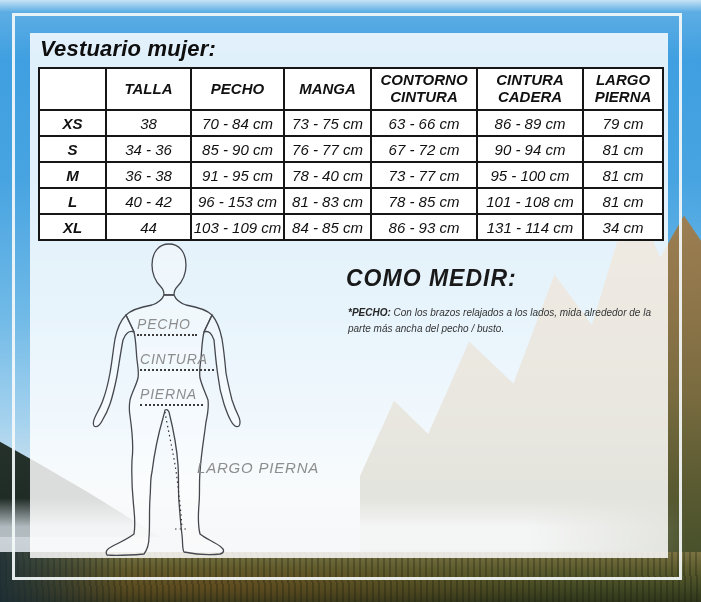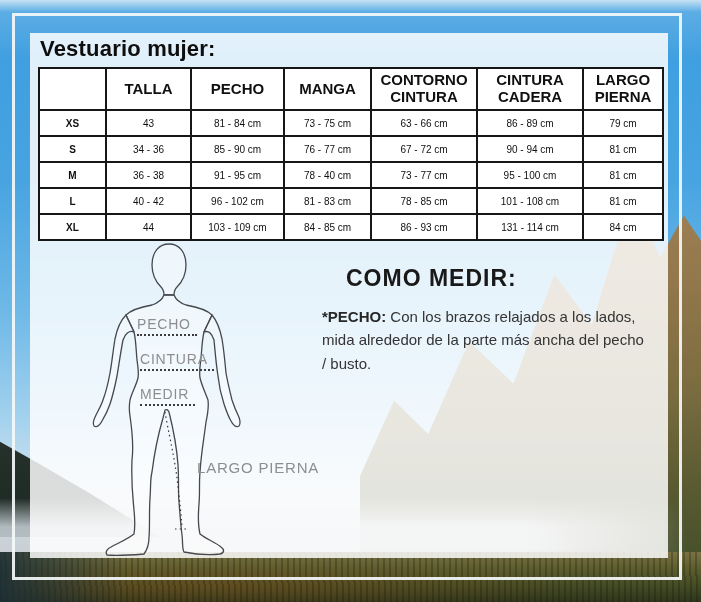--- a/index.html
+++ b/index.html
@@ -4,21 +4,21 @@
 <style>
   :root{
     --sky-blue:#3f9fe0; --sky-light:#c6e3f5; --mountain-brown:#8a7348;
     --ridge-dark:#27332c; --fog-gray:#cbd4da; --grass-olive:#5c5c2e;
     --grass-dark:#2e351b; --frame-white:#f2f6f8; --panel-alpha:rgba(255,255,255,0.84);
     --table-border:#161616; --cell-bg:#ffffff; --title-text:#0e0e0e;
     --body-text:#343434; --label-gray:#8d8d8d; --figure-line:#45484e;
   }
   html,body{margin:0;padding:0;}
   body{font-family:"Liberation Sans", sans-serif;}
-  .stage{position:relative;width:701px;height:602px;overflow:hidden;background:var(--sky-blue);}
+  .stage{position:relative;width:701px;height:602px;overflow:hidden;background:var(--sky-blue);font-style:italic;}
 
   
   .photo,.photo>div{position:absolute;}
   .photo{inset:0;}
   .sky{inset:0;
     background:linear-gradient(180deg, var(--sky-light) 0%, #5cade4 2%, var(--sky-blue) 10%,
       #48a4e1 30%, #6fb9e7 52%, #a5d2ee 70%, #cfe2ed 80%, #d6dcdf 88%, #cfd5d8 100%);}
   .mountain{left:360px;top:140px;width:341px;height:420px;
     clip-path:polygon(0% 100%,0% 80%,10% 62%,20% 70%,32% 48%,45% 58%,57% 32%,68% 44%,80% 12%,88% 28%,95% 18%,100% 24%,100% 100%);
     background:linear-gradient(180deg,#a8875c 0%,#91774b 35%,#7a6c40 60%,#5d5c33 80%,#46502a 100%);}
@@ -45,34 +45,34 @@
   .panel{position:absolute;left:30px;top:33px;width:638px;height:525px;background:var(--panel-alpha);}
 
   .page-title{position:absolute;left:10px;top:3px;margin:0;font-size:22px;line-height:26px;
     font-weight:700;color:var(--title-text);letter-spacing:0.2px;}
 
   
   table.size{position:absolute;left:8px;top:34px;border-collapse:collapse;table-layout:fixed;}
   table.size th,table.size td{border:2px solid var(--table-border);background:var(--cell-bg);
     text-align:center;vertical-align:middle;padding:0 1px;color:#101010;overflow:hidden;}
   table.size th{height:40px;font-size:15px;font-weight:700;line-height:1.12;}
-  table.size td{height:24px;font-size:10px;font-weight:400;white-space:nowrap;}
+  table.size td{height:24px;font-size:15px;font-weight:400;white-space:nowrap;}
   table.size td.size-cell{font-weight:700;}
 
   
   .figure-wrap{position:absolute;left:40px;top:207px;width:210px;height:320px;}
   .figure-wrap svg{display:block;}
   .flabel{position:absolute;color:var(--label-gray);font-size:14px;letter-spacing:0.8px;
     border-bottom:2px dotted #3c3c3c;padding:0 6px 2px 0;}
   .flabel-plain{position:absolute;color:var(--label-gray);font-size:15px;letter-spacing:0.8px;}
 
   
   .measure-title{position:absolute;left:308px;top:224px;margin:8px;font-size:23px;font-weight:600;
     letter-spacing:1px;color:#191919;}
-  .measures{position:absolute;left:292px;top:272px;width:322px;font-size:15px;line-height:1.55;
+  .measures{position:absolute;left:318px;top:272px;width:322px;font-size:10px;line-height:1.55;
     color:var(--body-text);}
   .measure-item{margin:0 0 13px 0;}
   .measure-item b{color:#262626;font-weight:700;}
 </style>
 </head>
 <body>
 
 <div class="stage">
 
   <div class="photo">
@@ -106,22 +106,22 @@
             <th>PECHO</th>
             <th>MANGA</th>
             <th>CONTORNO CINTURA</th>
             <th>CINTURA CADERA</th>
             <th>LARGO PIERNA</th>
           </tr>
       </thead>
       <tbody id="size-rows">
           <tr>
             <td class="size-cell">XS</td>
-            <td>43</td>
-            <td>81 - 84 cm</td>
+            <td>38</td>
+            <td>70 - 84 cm</td>
             <td>73 - 75 cm</td>
             <td>63 - 66 cm</td>
             <td>86 - 89 cm</td>
             <td>79 cm</td>
           </tr>
           <tr>
             <td class="size-cell">S</td>
             <td>34 - 36</td>
             <td>85 - 90 cm</td>
             <td>76 - 77 cm</td>
@@ -134,34 +134,34 @@
             <td>36 - 38</td>
             <td>91 - 95 cm</td>
             <td>78 - 40 cm</td>
             <td>73 - 77 cm</td>
             <td>95 - 100 cm</td>
             <td>81 cm</td>
           </tr>
           <tr>
             <td class="size-cell">L</td>
             <td>40 - 42</td>
-            <td>96 - 102 cm</td>
+            <td>96 - 153 cm</td>
             <td>81 - 83 cm</td>
             <td>78 - 85 cm</td>
             <td>101 - 108 cm</td>
             <td>81 cm</td>
           </tr>
           <tr>
             <td class="size-cell">XL</td>
             <td>44</td>
             <td>103 - 109 cm</td>
             <td>84 - 85 cm</td>
             <td>86 - 93 cm</td>
             <td>131 - 114 cm</td>
-            <td>84 cm</td>
+            <td>34 cm</td>
           </tr>
         </tbody>
     </table>
 
     <div class="figure-wrap">
       <svg width="210" height="320" viewBox="0 0 210 320">
         <g fill="rgba(255,255,255,0.35)" stroke="#45484e" stroke-width="1.3" stroke-linejoin="round">
 
           <path d="M99,4 C89,4 82,12 82,25 C82,34 86,42 91,47 C93,49 94,52 94,55 L104,55 C104,52 105,49 107,47 C112,42 116,34 116,25 C116,12 109,4 99,4 Z"></path>
 
@@ -202,21 +202,21 @@
 
         <g fill="none" stroke="#333" stroke-width="1.2" stroke-dasharray="1.5 3.2">
           <path d="M95,172 C98,190 104,215 107,238 C109,255 111,272 112,288"></path>
           <path d="M105,289 L116,289"></path>
         </g>
       </svg>
     </div>
 
     <div class="flabel" style="left:107px;top:283px">PECHO</div>
     <div class="flabel" style="left:110px;top:318px">CINTURA</div>
-    <div class="flabel" style="left:110px;top:353px">MEDIR</div>
+    <div class="flabel" style="left:110px;top:353px">PIERNA</div>
     <div class="flabel-plain" style="left:167px;top:426px">LARGO PIERNA</div>
 
     <h2 class="measure-title">COMO MEDIR:</h2>
     <div class="measures" id="measures">
         <p class="measure-item"><b>*PECHO:</b><span> Con los brazos relajados a los lados, mida alrededor de la parte más ancha del pecho / busto.</span></p>
       </div>
 
   </div>
 </div>
 

